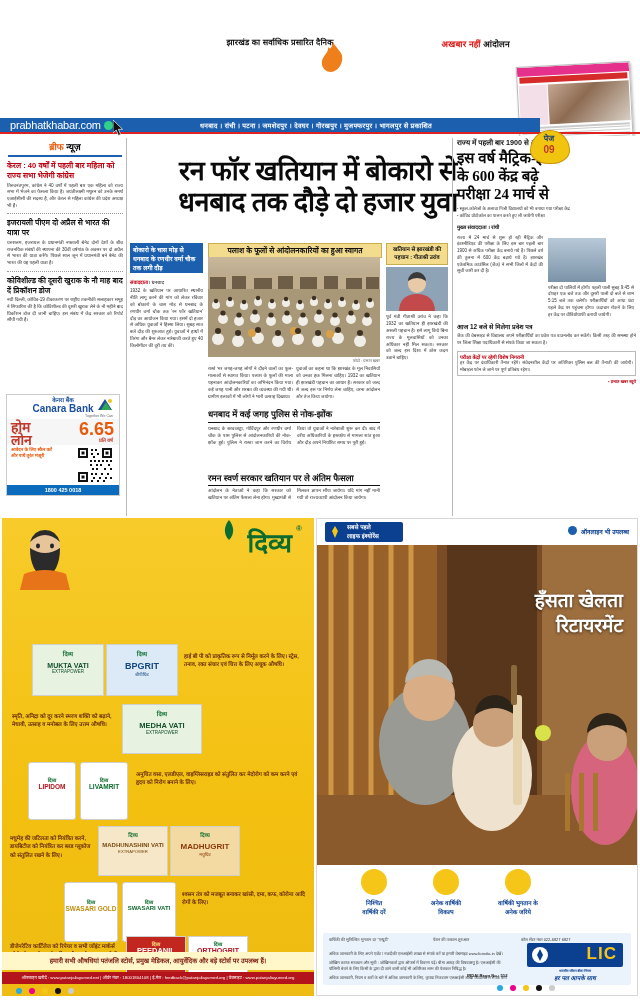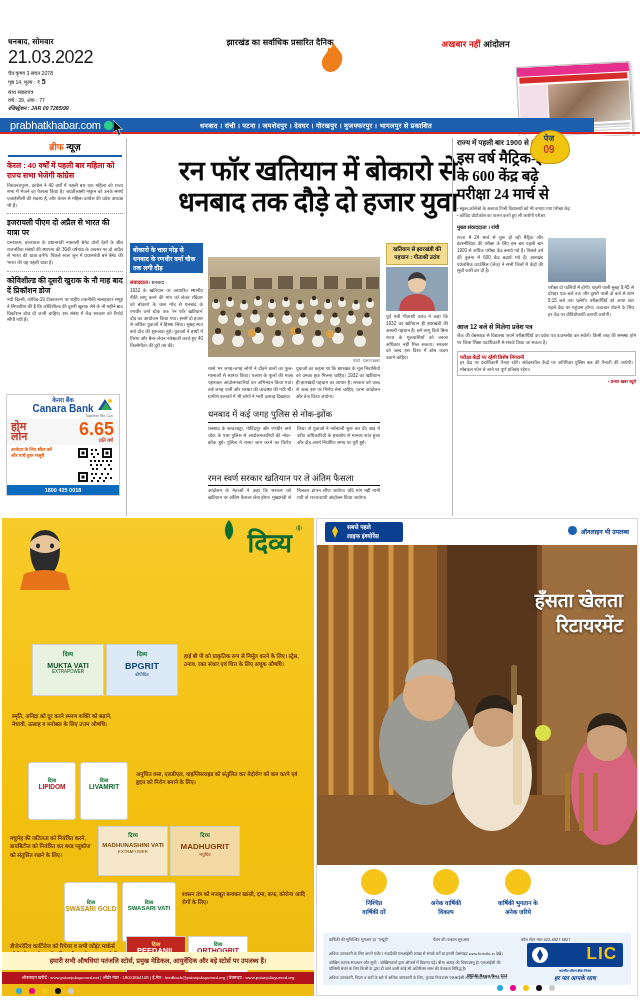--- a/index.html
+++ b/index.html
@@ -39,21 +39,21 @@
   .mp-head{height:6px;background:#d62b2b;margin:1px 2px;}
 
   
   .page-badge{position:absolute;right:72px;top:100px;width:38px;height:32px;z-index:6;}
   .pb-ribbon{position:absolute;left:0;top:0;width:38px;height:32px;background:#f1c40f;
     border-radius:50% 50% 45% 45%/60% 60% 40% 40%;border:1px solid #c9960a;}
   .pb-txt{position:absolute;left:0;top:4px;width:38px;text-align:center;font-size:8px;font-weight:bold;color:#123c7a;line-height:1.25;}
   .pb-num{font-size:10px;color:#c0392b;}
 
   
-  .urlbar{position:absolute;left:0;top:118px;width:594px;height:14px;background:#1b5fae;}
+  .urlbar{position:absolute;left:0;top:118px;width:540px;height:14px;background:#1b5fae;}
   .url-txt{position:absolute;left:10px;top:1px;font-size:11px;color:#fff;font-weight:400;letter-spacing:-.2px;}
   .url-globe{position:absolute;left:104px;top:3px;width:9px;height:9px;border-radius:50%;background:#2fd18a;}
   .url-cities{position:absolute;left:200px;top:3px;font-size:6.5px;color:#fff;letter-spacing:.3px;font-weight:bold;}
   .redline{position:absolute;left:0;top:132px;width:640px;height:2px;background:#d22;}
 
   
   .news{position:absolute;left:0;top:136px;width:640px;height:382px;background:#fff;}
 
   
   .colL{position:absolute;left:4px;top:2px;width:122px;height:378px;border-right:1px solid #bbb;}
@@ -66,21 +66,21 @@
   .hr-d{border-top:1px dotted #999;margin:4px 3px;}
 
   
   .canara{position:absolute;left:6px;top:258px;width:112px;height:100px;background:#fff;border:1px solid #ccc;}
   .cn-top{height:22px;background:#fff;text-align:center;padding-top:2px;}
   .cn-n1{font-size:6px;font-weight:bold;color:#1b4f9c;line-height:1.1;}
   .cn-n2{font-size:10px;font-weight:bold;color:#1b4f9c;line-height:1;}
   .cn-logo{position:absolute;right:6px;top:3px;width:16px;height:13px;}
   .cn-tag{font-size:3.6px;color:#666;text-align:right;padding-right:6px;}
   .cn-mid{position:relative;height:26px;background:#f6f6f6;}
-  .cn-hl{position:absolute;left:4px;top:2px;font-size:11px;font-weight:bold;color:#c0392b;line-height:.95;}
+  .cn-hl{position:absolute;left:4px;top:2px;font-size:14px;font-weight:bold;color:#c0392b;line-height:.95;}
   .cn-rate{position:absolute;right:5px;top:0px;font-size:18px;font-weight:bold;color:#e8590c;}
   .cn-per{position:absolute;right:6px;top:18px;font-size:5px;color:#c0392b;font-weight:bold;}
   .cn-bot{position:relative;height:40px;background:#fff;}
   .cn-txt{position:absolute;left:4px;top:2px;width:48px;font-size:4.6px;font-weight:bold;color:#e8590c;line-height:1.35;}
   .qr{position:absolute;right:6px;top:2px;width:36px;height:36px;background:#fff;}
   .cn-phone{height:10px;background:#0b6bbd;color:#fff;font-size:5.5px;font-weight:bold;text-align:center;line-height:10px;}
 
   
   .h1932{position:absolute;left:130px;top:2px;width:376px;height:16px;}
   .y1932{position:absolute;left:0;top:0;width:46px;height:16px;background:#f5c400;color:#111;
@@ -104,21 +104,21 @@
     border:1px solid #c8ae4e;font-size:7.6px;font-weight:bold;color:#111;text-align:center;line-height:13px;}
   .photo{position:absolute;left:208px;top:121px;width:172px;height:100px;overflow:hidden;background:#b9a98c;}
   .ph-sky{position:absolute;left:0;top:0;width:172px;height:26px;background:linear-gradient(#c9b89a,#b6a488);}
   .ph-crowd{position:absolute;left:0;top:18px;width:172px;height:82px;background:#9c8f78;}
   .photo-credit{position:absolute;left:208px;top:222px;width:172px;font-size:4px;color:#555;text-align:right;}
 
   .colM2{position:absolute;left:208px;top:230px;width:85px;height:150px;font-size:4.6px;line-height:1.5;text-align:justify;color:#333;}
   .colM3{position:absolute;left:296px;top:230px;width:84px;height:150px;font-size:4.6px;line-height:1.5;text-align:justify;color:#333;}
 
   
-  .subh{position:absolute;font-size:8.6px;font-weight:normal;color:#111;}
+  .subh{position:absolute;font-size:8.6px;font-weight:bold;color:#111;}
   .subrule{position:absolute;height:1px;background:#111;}
 
   .colM4{position:absolute;left:208px;top:290px;width:172px;font-size:4.6px;line-height:1.5;text-align:justify;color:#333;column-count:2;column-gap:6px;}
   .colM5{position:absolute;left:208px;top:352px;width:172px;font-size:4.6px;line-height:1.5;text-align:justify;color:#333;column-count:2;column-gap:6px;}
 
   
   .colN{position:absolute;left:386px;top:107px;width:62px;}
   .ncap{height:22px;background:#f3dc8e;border:1px solid #c8ae4e;font-size:5.6px;font-weight:bold;
     color:#111;text-align:center;line-height:1.35;padding-top:2px;box-sizing:border-box;}
   .nphoto{height:44px;background:linear-gradient(#9ab0c4,#6e8296);margin-top:2px;}
@@ -187,32 +187,20 @@
 </style>
 </head>
 <body>
 
 <div class="page">
 
   <div class="gutter-top"></div>
 
   <div class="masthead">
 
-    <div class="mast-left">
-      <div class="mast-city">धनबाद, सोमवार</div>
-      <div class="mast-date">21.03.2022</div>
-      <div class="mast-meta">
-        <div>चैत्र कृष्ण 3 संवत 2078</div>
-        <div><span>पृष्ठ 14, मूल्य : ₹</span>
-             <b>5</b></div>
-        <div>साथ सबलपत्र</div>
-        <div>वर्ष : 39, अंक : 77</div>
-        <div class="ital">रजिस्ट्रेशन : JAR 09 7265/99</div>
-      </div>
-    </div>
 
     <div class="mast-tag">झारखंड का सर्वाधिक प्रसारित दैनिक</div>
 
     <div class="mast-slogan">
       <span>अखबार नहीं</span>
       <span class="blk">आंदोलन</span>
     </div>
 
     <svg class="mast-flame" viewBox="0 0 26 30">
       <path d="M13 0 C17 8 24 10 22 19 C20.5 26 15 30 11 30 C5 30 1 25 2 19 C3 13 9 11 8 5 C10 8 12 6 13 0 Z" fill="#ef7f1a"></path>
@@ -353,20 +341,21 @@
       <span>रन फॉर खतियान में बोकारो से</span><br>
       <span>धनबाद तक दौड़े दो हजार युवा</span>
     </div>
 
     <div class="teaser">बोकारो के चास मोड़ से धनबाद के रणधीर वर्मा चौक तक लगी दौड़</div>
     <div class="byline">
       <b>संवाददाता</b><span>। धनबाद</span>
     </div>
     <div class="colM1">1932 के खतियान पर आधारित स्थानीय नीति लागू करने की मांग को लेकर रविवार को बोकारो के चास मोड़ से धनबाद के रणधीर वर्मा चौक तक 'रन फॉर खतियान' दौड़ का आयोजन किया गया। इसमें दो हजार से अधिक युवाओं ने हिस्सा लिया। सुबह सात बजे दौड़ की शुरुआत हुई। युवाओं ने हाथों में तिरंगा और बैनर लेकर नारेबाजी करते हुए 40 किलोमीटर की दूरी तय की।</div>
 
+    <div class="photo-cap">पलाश के फूलों से आंदोलनकारियों का हुआ स्वागत</div>
     <div class="photo">
       <div class="ph-sky"></div>
       <div class="ph-crowd">
         <svg width="172" height="82" viewBox="0 0 172 82">
           <rect width="172" height="82" fill="#a89878"></rect>
           <g opacity=".95">
             <rect x="0" y="0" width="172" height="14" fill="#c0ae8e"></rect>
             <g fill="#6d5b45">
               <rect x="2" y="2" width="16" height="12"></rect>
                 <rect x="24" y="1" width="14" height="13"></rect>
@@ -529,20 +518,25 @@
       <div style="font-size:7px;font-weight:bold;color:#14502a;text-align:center;margin-top:4px;">MUKTA VATI</div>
       <div style="font-size:4.5px;color:#14502a;text-align:center;">EXTRAPOWER</div>
     </div>
     <div class="dv-prod" style="left:104px;top:126px;width:70px;height:50px;background:#dceaf7;">
       <div style="font-size:6px;font-weight:bold;color:#0c6b2e;text-align:center;margin-top:5px;">दिव्य</div>
       <div style="font-size:9px;font-weight:bold;color:#13467e;text-align:center;margin-top:3px;">BPGRIT</div>
       <div style="font-size:4.5px;color:#13467e;text-align:center;">बीपीग्रिट</div>
     </div>
     <div class="dv-cap" style="left:182px;top:134px;width:120px;">हाई बी पी को प्राकृतिक रूप से निर्मूल करने के लिए। स्ट्रेस, तनाव, रक्त संचार एवं चित्त के लिए अचूक औषधि।</div>
 
+    <div class="dv-prod" style="left:120px;top:186px;width:78px;height:48px;background:#e7f2e0;">
+      <div style="font-size:6px;font-weight:bold;color:#0c6b2e;text-align:center;margin-top:5px;">दिव्य</div>
+      <div style="font-size:7.5px;font-weight:bold;color:#14502a;text-align:center;margin-top:3px;">MEDHA VATI</div>
+      <div style="font-size:4.5px;color:#14502a;text-align:center;">EXTRAPOWER</div>
+    </div>
     <div class="dv-cap" style="left:10px;top:194px;width:104px;">स्मृति, अनिद्रा को दूर करने स्मरण शक्ति को बढ़ाने, मेधावी, उत्साह व मनोबल के लिए उत्तम औषधि।</div>
 
     <div class="dv-prod" style="left:26px;top:244px;width:46px;height:56px;background:#fff;border-radius:3px;">
       <div style="font-size:5px;font-weight:bold;color:#0c6b2e;text-align:center;margin-top:14px;">दिव्य</div>
       <div style="font-size:6.5px;font-weight:bold;color:#b3131b;text-align:center;">LIPIDOM</div>
     </div>
     <div class="dv-prod" style="left:78px;top:244px;width:46px;height:56px;background:#fff;border-radius:3px;">
       <div style="font-size:5px;font-weight:bold;color:#0c6b2e;text-align:center;margin-top:14px;">दिव्य</div>
       <div style="font-size:6.5px;font-weight:bold;color:#0c6b2e;text-align:center;">LIVAMRIT</div>
     </div>

